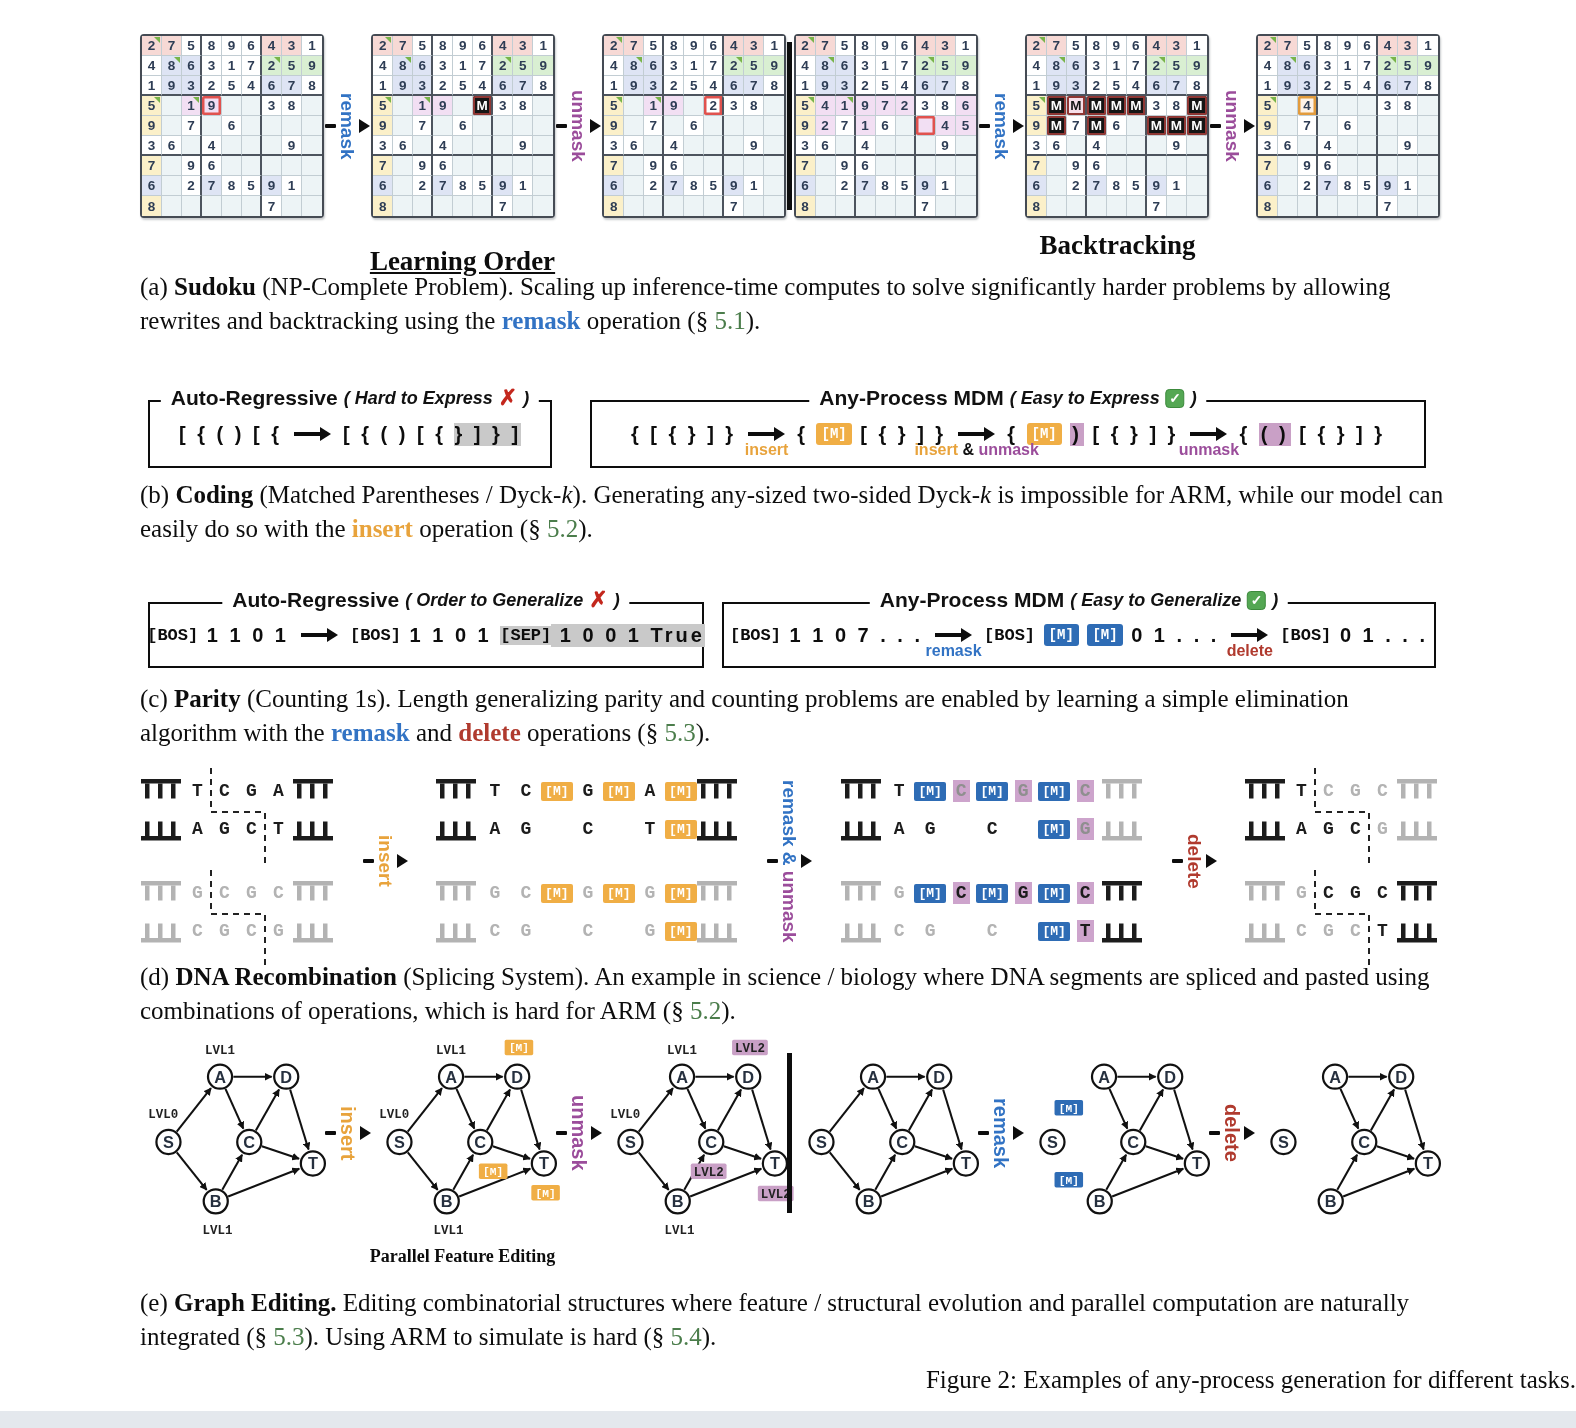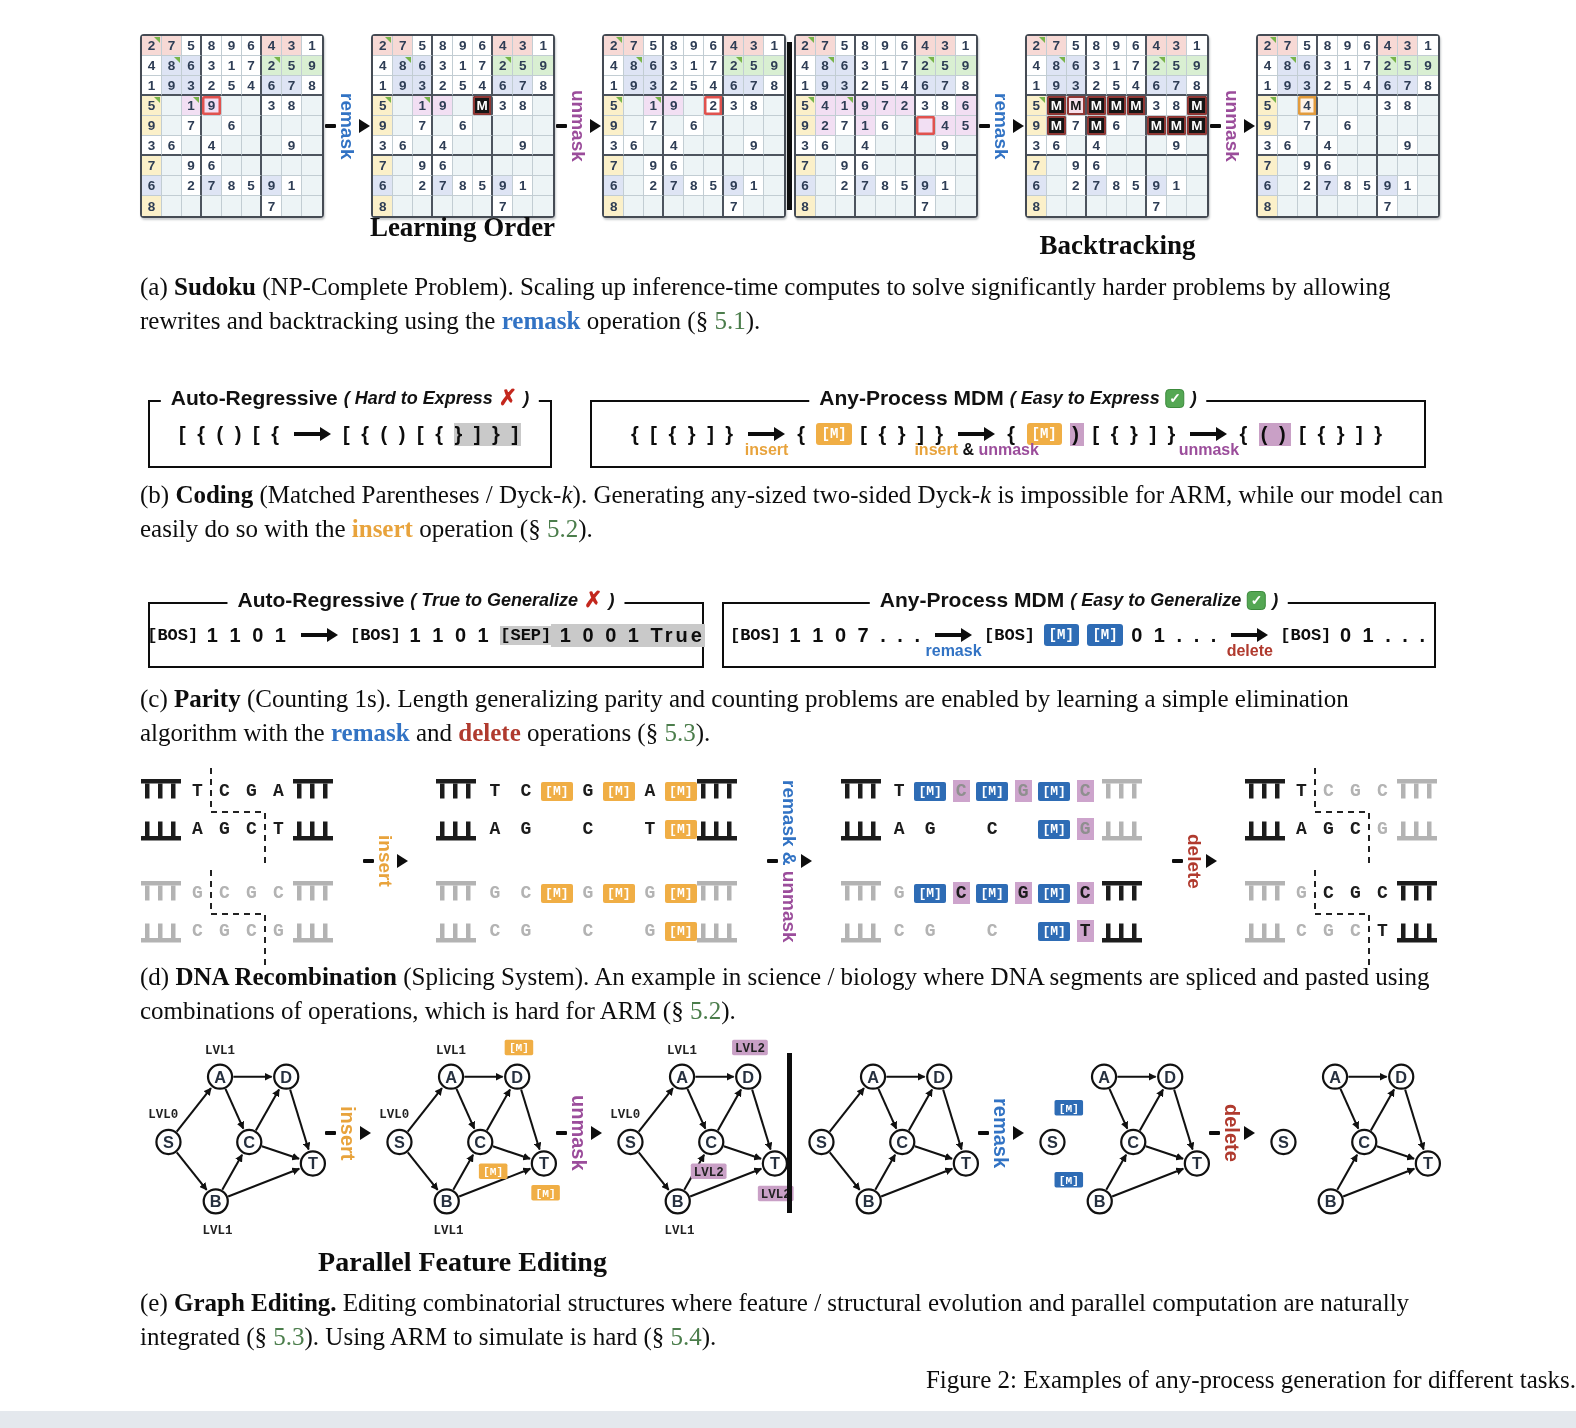--- a/index.html
+++ b/index.html
@@ -607,21 +607,21 @@
         <div class="scell lastr empty"></div>
         <div class="scell br3 lastr empty"></div>
         <div class="scell lastr empty"></div>
         <div class="scell lastr empty"></div>
         <div class="scell br3 lastr empty"></div>
         <div class="scell lastr">7</div>
         <div class="scell lastr empty"></div>
         <div class="scell lastc lastr empty"></div>
       </div>
     </div>
-  <div class="grouplabel" style="left:140px;top:212px;width:645px;">Learning Order</div>
+  <div class="grouplabel" style="left:140px;top:246px;width:645px;text-decoration:underline;">Learning Order</div>
   <div class="grouplabel" style="left:795px;top:230px;width:645px;">Backtracking</div>
   <div class="cap abs" style="left:140px;top:270px;width:1308px;"><span>(a) </span><span class="b">Sudoku</span><span> (NP-Complete Problem). Scaling up inference-time computes to solve significantly harder problems by allowing rewrites and backtracking using the </span><span class="b" style="color: rgb(50, 115, 196);">remask</span><span> operation (§ </span><span style="color: rgb(75, 125, 75);">5.1</span><span>).</span></div>
 
   <div class="opbox" style="left:148px;top:400px;width:400px;height:64px;">
     <div class="legend">
         <span class="ltitle">Auto-Regressive</span>
         <span class="lqual">( Hard to Express</span>
         <span class="xmark">✗</span>
         <span class="lqual">)</span>
       </div>
@@ -690,21 +690,21 @@
           <span class="tok hl-purple">( )</span>
           <span class="tok"> [ { } ] }</span>
         </span>
       </div>
   </div>
   <div class="cap abs" style="left:140px;top:478px;width:1308px;"><span>(b) </span><span class="b">Coding</span><span> (Matched Parentheses / Dyck-</span><span class="i">k</span><span>). Generating any-sized two-sided Dyck-</span><span class="i">k</span><span> is impossible for ARM, while our model can easily do so with the </span><span class="b" style="color: rgb(232, 163, 60);">insert</span><span> operation (§ </span><span style="color: rgb(75, 125, 75);">5.2</span><span>).</span></div>
 
   <div class="opbox" style="left:148px;top:602px;width:552px;height:62px;">
     <div class="legend">
         <span class="ltitle">Auto-Regressive</span>
-        <span class="lqual">( True to Generalize</span>
+        <span class="lqual">( Order to Generalize</span>
         <span class="xmark">✗</span>
         <span class="lqual">)</span>
       </div>
     <div class="seqrow">
         <span class="toks">
           <span class="tok mono">[BOS]</span>
           <span class="tok"> 1 1 0 1</span>
         </span>
         <span class="seqarrow">
           <span class="harrow">
@@ -1538,18 +1538,18 @@
           <text x="170" y="52" dy="0.36em" text-anchor="middle" font-size="19" font-weight="bold" font-family="Liberation Sans, sans-serif" fill="#26303f">D</text>
           <circle cx="127" cy="128" r="14" fill="#fff" stroke="#111" stroke-width="2.6"></circle>
           <text x="127" y="128" dy="0.36em" text-anchor="middle" font-size="19" font-weight="bold" font-family="Liberation Sans, sans-serif" fill="#26303f">C</text>
           <circle cx="201" cy="153" r="14" fill="#fff" stroke="#111" stroke-width="2.6"></circle>
           <text x="201" y="153" dy="0.36em" text-anchor="middle" font-size="19" font-weight="bold" font-family="Liberation Sans, sans-serif" fill="#26303f">T</text>
           <circle cx="88" cy="197" r="14" fill="#fff" stroke="#111" stroke-width="2.6"></circle>
           <text x="88" y="197" dy="0.36em" text-anchor="middle" font-size="19" font-weight="bold" font-family="Liberation Sans, sans-serif" fill="#26303f">B</text>
         </svg>
       </div>
     </div>
-  <div class="grouplabel" style="left:140px;top:1246px;width:645px;font-size:28px;">Parallel Feature Editing</div>
+  <div class="grouplabel" style="left:140px;top:1246px;width:645px;font-size:18px;">Parallel Feature Editing</div>
   <div class="cap abs" style="left:140px;top:1286px;width:1308px;"><span>(e) </span><span class="b">Graph Editing.</span><span> Editing combinatorial structures where feature / structural evolution and parallel computation are naturally integrated (§ </span><span style="color: rgb(75, 125, 75);">5.3</span><span>). Using ARM to simulate is hard (§ </span><span style="color: rgb(75, 125, 75);">5.4</span><span>).</span></div>
 
   <div class="figcap" style="top:1366px;">Figure 2: Examples of any-process generation for different tasks.</div>
   <div class="bottomstrip" style="top:1411px;height:17px;"></div>
 </div>
 
 </body></html>

